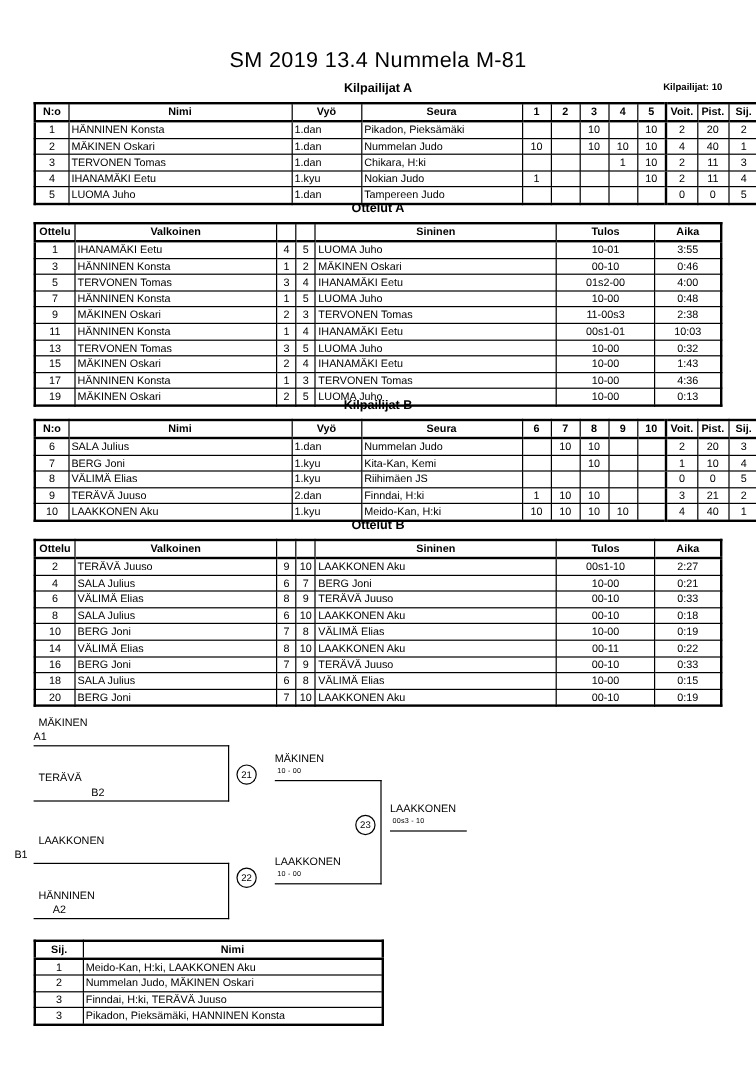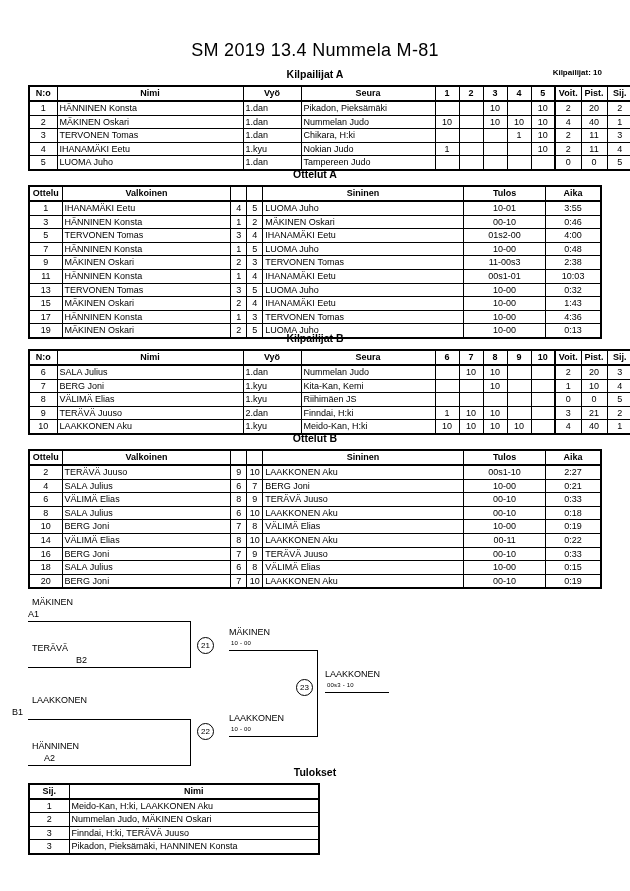--- a/index.html
+++ b/index.html
@@ -629,21 +629,20 @@
     <div class="bk-line bk-h" style="left:229px; top:141px; width:89px;"></div>
 
     <div class="bk-line bk-v" style="left:317px; top:55px; height:87px;"></div>
 
     <div class="bk-circle" style="left:296px; top:84px;">23</div>
     <div class="bk-name" style="left:325px; top:74px;">LAAKKONEN</div>
     <div class="bk-score" style="left:327px; top:87px;">00s3 - 10</div>
     <div class="bk-line bk-h" style="left:325px; top:97px; width:64px;"></div>
   </div>
 
-  <div class="section-title" style="top:766px;">Tulokset</div>
 
   <table class="tbl-results" id="results-table" style="top:783px;">
     <colgroup>
       <col style="width:40px">
         <col style="width:250px">
     </colgroup>
     <thead>
       <tr>
         <th>Sij.</th>
         <th>Nimi</th>

